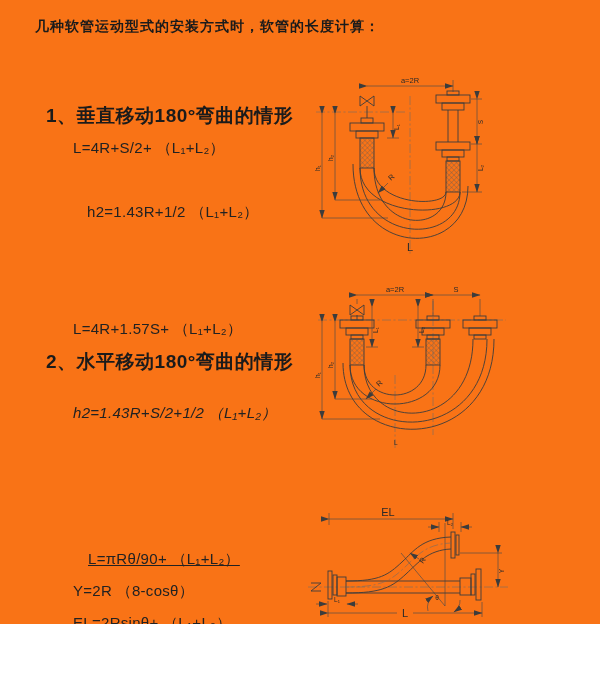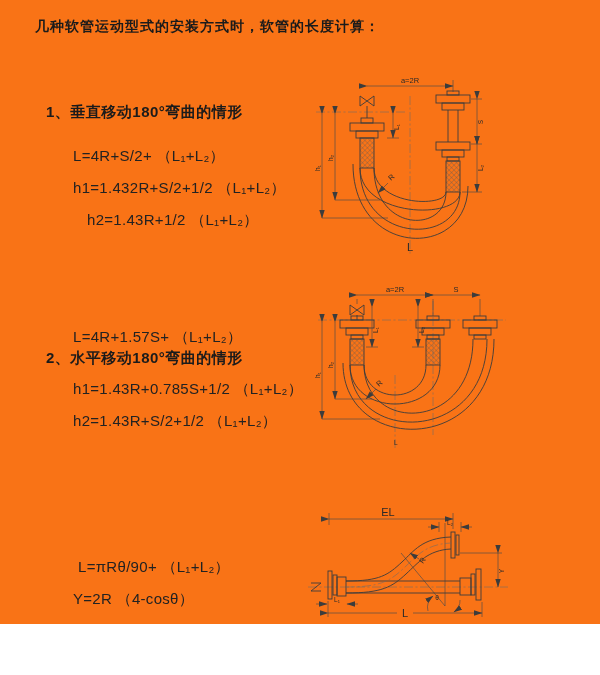--- a/index.html
+++ b/index.html
@@ -1,52 +1,51 @@
 <!DOCTYPE html>
 <html><head>
 <meta charset="utf-8">
 <style>
   html,body{margin:0;padding:0;background:#ffffff;}
   .page{position:relative;width:600px;height:624px;background:#f97316;overflow:hidden;
         font-family:"Liberation Sans","DejaVu Sans",sans-serif;color:#1b1b1b;}
   .abs{position:absolute;}
   .title{left:35px;top:18px;font-size:14px;font-weight:bold;letter-spacing:1px;white-space:nowrap;}
-  .heading{font-size:15px;font-weight:bold;letter-spacing:0.5px;white-space:nowrap;}
-  .formula{font-size:15px;letter-spacing:0.3px;white-space:nowrap;color:#222;margin-top:8px;}
+  .heading{font-size:19px;font-weight:bold;letter-spacing:0.5px;white-space:nowrap;}
+  .formula{font-size:15px;letter-spacing:0.3px;white-space:nowrap;color:#222;}
   
   .s1h{left:46px;top:103px;} .s1f0{left:73px;top:139px;} .s1f1{left:73px;top:171px;} .s1f2{left:87px;top:203px;}
-  .s2h{left:46px;top:306px;margin-top:43px;} .s2f0{left:73px;top:320px;} .s2f1{left:73px;top:372px;} .s2f2{left:73px;top:404px;}
-  .s3h{left:46px;top:516px;} .s3f0{left:78px;top:550px;} .s3f1{left:73px;top:582px;} .s3f2{left:73px;top:614px;}
+  .s2h{left:46px;top:306px;margin-top:43px;} .s2f0{left:73px;top:320px;} .s2f1{left:73px;top:372px;} .s2f2{left:73px;top:404px;font-style:italic;}
+  .s3h{left:46px;top:516px;} .s3f0{left:88px;top:550px;text-decoration:underline;} .s3f1{left:73px;top:582px;} .s3f2{left:73px;top:614px;}
   .d1{left:308px;top:68px;} .d2{left:310px;top:283px;} .d3{left:300px;top:495px;}
   svg .oln{stroke:#3c3c3c;stroke-width:0.9;fill:none;}
   svg .dln{stroke:#4a4a4a;stroke-width:0.65;fill:none;}
   svg .cl{stroke:#6a6a6a;stroke-width:0.55;fill:none;stroke-dasharray:9 2.5 2 2.5;}
   svg .hz{stroke:#3c3c3c;stroke-width:0.9;}
   svg text{fill:#2a2a2a;font-family:"Liberation Sans","DejaVu Sans",sans-serif;}
   .t6{font-size:6.5px;} .t7{font-size:7.5px;} .t10{font-size:11px;}
 </style>
 </head>
 <body>
 
 <div class="page">
 
   <div class="abs title">几种软管运动型式的安装方式时，软管的长度计算：</div>
 
   <div class="abs heading s1h">1、垂直移动180°弯曲的情形</div>
   <div class="abs formula s1f0">L=4R+S/2+ （L₁+L₂）</div>
-  <div class="abs formula s1f1">h1=1.432R+S/2+1/2 （L₁+L₂）</div>
   <div class="abs formula s1f2">h2=1.43R+1/2 （L₁+L₂）</div>
 
   <div class="abs heading s2h">2、水平移动180°弯曲的情形</div>
   <div class="abs formula s2f0">L=4R+1.57S+ （L₁+L₂）</div>
-  <div class="abs formula s2f1">h1=1.43R+0.785S+1/2 （L₁+L₂）</div>
   <div class="abs formula s2f2">h2=1.43R+S/2+1/2 （L₁+L₂）</div>
 
   <div class="abs formula s3f0">L=πRθ/90+ （L₁+L₂）</div>
-  <div class="abs formula s3f1">Y=2R （4-cosθ）</div>
+  <div class="abs formula s3f1">Y=2R （8-cosθ）</div>
+  <div class="abs formula s3f2">EL=2Rsinθ+ （L₁+L₂）</div>
 
   <svg class="abs d1" width="285" height="195" viewBox="0 0 285 195">
     <defs>
       <pattern id="hp1" width="3.5" height="3.5" patternUnits="userSpaceOnUse" patternTransform="rotate(45)">
         <line x1="0" y1="0" x2="0" y2="3.5" stroke="#5a5a5a" stroke-width="0.6"></line>
         <line x1="0" y1="0" x2="3.5" y2="0" stroke="#5a5a5a" stroke-width="0.6"></line>
       </pattern>
       <marker id="m1" markerWidth="9" markerHeight="7" refX="8" refY="3.5" orient="auto" markerUnits="userSpaceOnUse">
         <path d="M0,0.8 L8.5,3.5 L0,6.2 Z" fill="#3c3c3c"></path>
       </marker>

